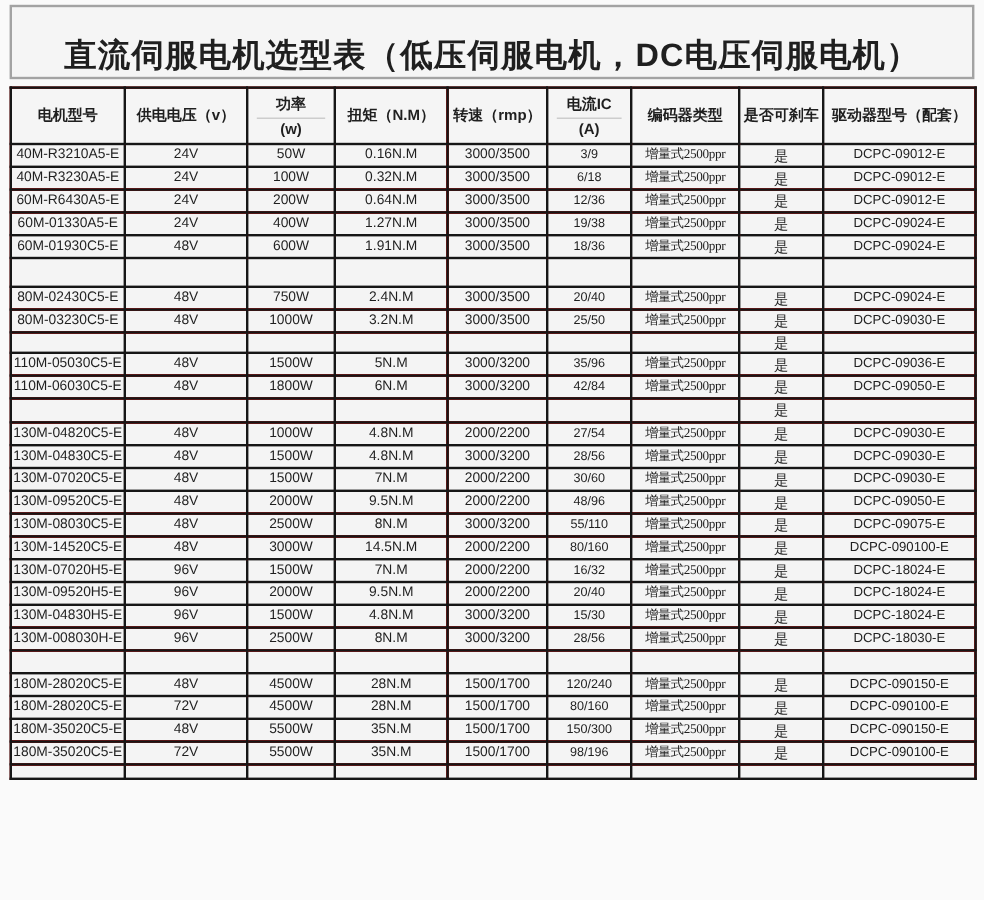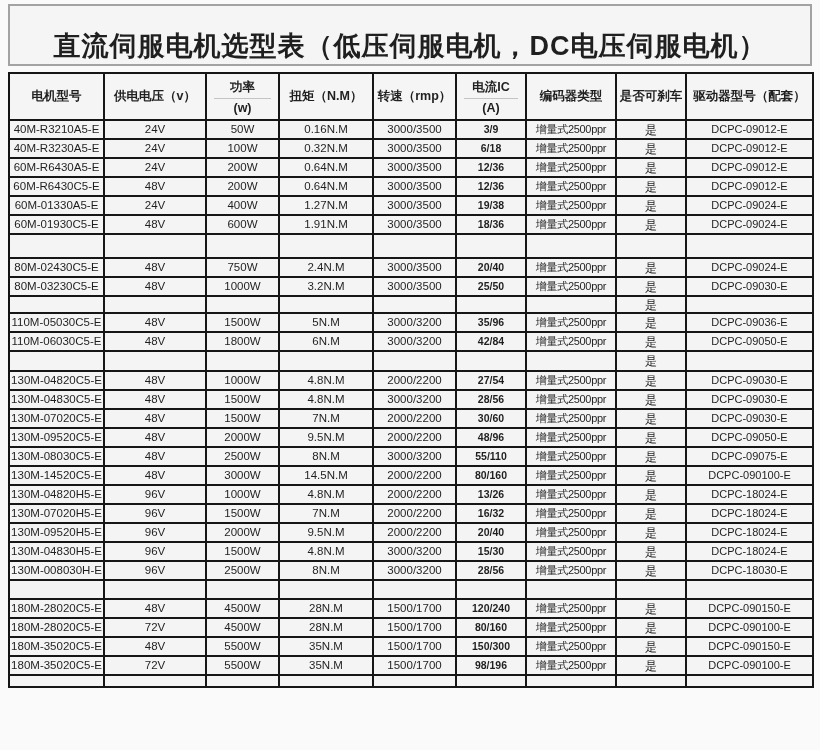--- a/index.html
+++ b/index.html
@@ -56,22 +56,22 @@
   }
   .spec-table thead .hdr-top {
     display: block; padding-bottom: 2px; margin: 0 6px;
     border-bottom: 1px solid #c4c4c4;
   }
   .spec-table thead .hdr-sub { display: block; padding-top: 2px; font-weight: bold; }
 
   .spec-table tbody tr { height: 19px; }
   .spec-table tbody td { font-size: 11.5px; background: #f4f4f4; line-height: 1; }
   .spec-table tbody td.col-model   { font-size: 11.5px; }
-  .spec-table tbody td.col-current { font-size: 10.5px; font-weight: bold; }
-  .spec-table tbody td.col-encoder { font-size: 11px; letter-spacing: -0.3px; }
+  .spec-table tbody td.col-current { font-size: 10.5px; }
+  .spec-table tbody td.col-encoder { font-size: 11px; letter-spacing: -0.3px; font-family: Liberation Serif, serif; }
   .spec-table tbody td.col-brake   { font-size: 12px; }
   .spec-table tbody td.col-driver  { font-size: 11px; }
 </style>
 </head>
 <body>
 
 <div class="sheet">
   <div class="title-box">
     <span class="title-text">直流伺服电机选型表（低压伺服电机，DC电压伺服电机）</span>
   </div>
@@ -135,31 +135,20 @@
           <td class="col-voltage">24V</td>
           <td class="col-power">200W</td>
           <td class="col-torque">0.64N.M</td>
           <td class="col-speed">3000/3500</td>
           <td class="col-current">12/36</td>
           <td class="col-encoder">增量式2500ppr</td>
           <td class="col-brake">是</td>
           <td class="col-driver">DCPC-09012-E</td>
         </tr>
         <tr>
-          <td class="col-model">60M-R6430C5-E</td>
-          <td class="col-voltage">48V</td>
-          <td class="col-power">200W</td>
-          <td class="col-torque">0.64N.M</td>
-          <td class="col-speed">3000/3500</td>
-          <td class="col-current">12/36</td>
-          <td class="col-encoder">增量式2500ppr</td>
-          <td class="col-brake">是</td>
-          <td class="col-driver">DCPC-09012-E</td>
-        </tr>
-        <tr>
           <td class="col-model">60M-01330A5-E</td>
           <td class="col-voltage">24V</td>
           <td class="col-power">400W</td>
           <td class="col-torque">1.27N.M</td>
           <td class="col-speed">3000/3500</td>
           <td class="col-current">19/38</td>
           <td class="col-encoder">增量式2500ppr</td>
           <td class="col-brake">是</td>
           <td class="col-driver">DCPC-09024-E</td>
         </tr>
@@ -311,31 +300,20 @@
           <td class="col-voltage">48V</td>
           <td class="col-power">3000W</td>
           <td class="col-torque">14.5N.M</td>
           <td class="col-speed">2000/2200</td>
           <td class="col-current">80/160</td>
           <td class="col-encoder">增量式2500ppr</td>
           <td class="col-brake">是</td>
           <td class="col-driver">DCPC-090100-E</td>
         </tr>
         <tr>
-          <td class="col-model">130M-04820H5-E</td>
-          <td class="col-voltage">96V</td>
-          <td class="col-power">1000W</td>
-          <td class="col-torque">4.8N.M</td>
-          <td class="col-speed">2000/2200</td>
-          <td class="col-current">13/26</td>
-          <td class="col-encoder">增量式2500ppr</td>
-          <td class="col-brake">是</td>
-          <td class="col-driver">DCPC-18024-E</td>
-        </tr>
-        <tr>
           <td class="col-model">130M-07020H5-E</td>
           <td class="col-voltage">96V</td>
           <td class="col-power">1500W</td>
           <td class="col-torque">7N.M</td>
           <td class="col-speed">2000/2200</td>
           <td class="col-current">16/32</td>
           <td class="col-encoder">增量式2500ppr</td>
           <td class="col-brake">是</td>
           <td class="col-driver">DCPC-18024-E</td>
         </tr>

